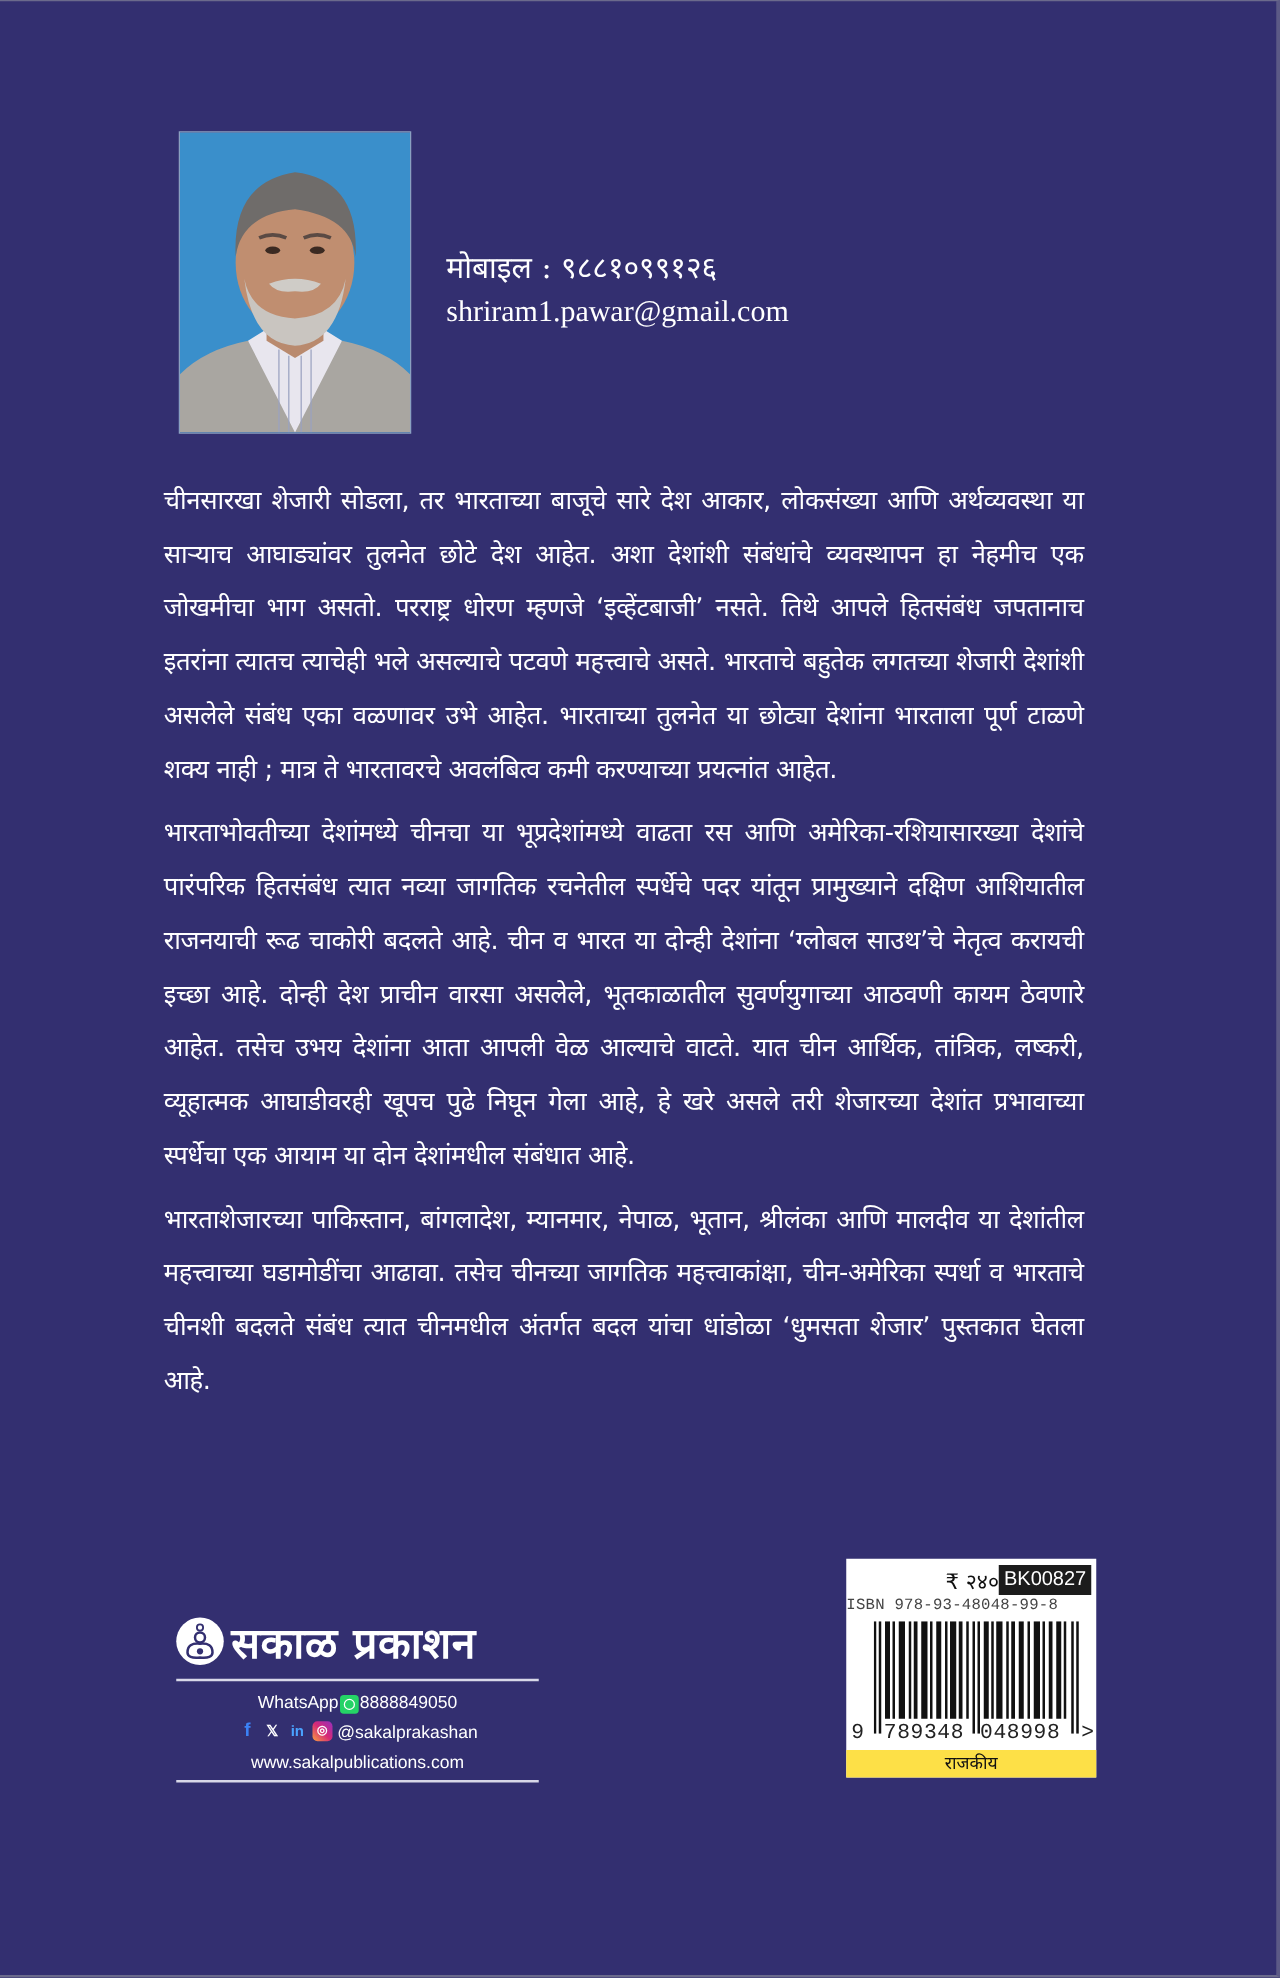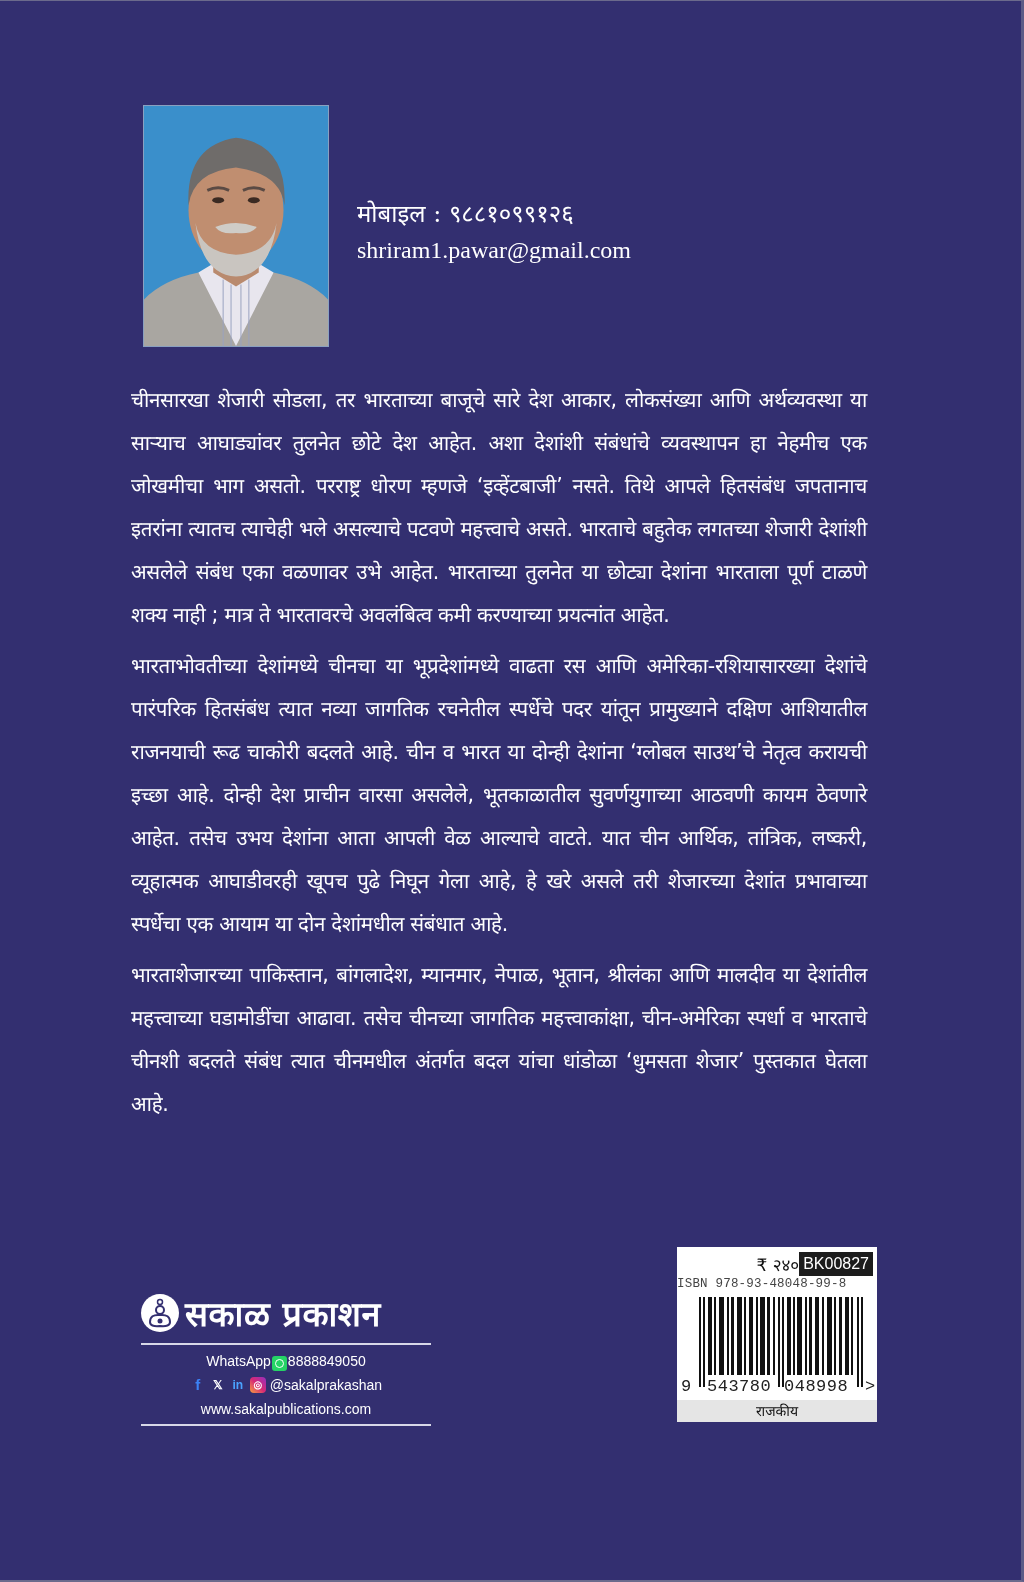--- a/index.html
+++ b/index.html
@@ -70,21 +70,21 @@
     .bc-code { background: #1c1c1c; color: #fff; font-family: Liberation Sans, sans-serif; font-size: 16px; padding: 1px 4px; line-height: 22px; }
     .bc-isbn { font-family: "Liberation Mono", monospace; font-size: 12.5px; color: #444; padding-left: 0; letter-spacing: 0.2px; }
     .bc-bars { position: absolute; left: 22px; top: 50px; width: 170px; height: 90px; }
     .bc-digits { position: absolute; left: 4px; top: 130px; width: 196px; font-family: "Liberation Mono", monospace; font-size: 17px; color: #222; }
     .bc-digits .d1 { position: absolute; left: 0; }
     .bc-digits .d2 { position: absolute; left: 26px; letter-spacing: 0.5px; }
     .bc-digits .d3 { position: absolute; left: 103px; letter-spacing: 0.5px; }
     .bc-digits .d4 { position: absolute; left: 184px; }
     .bc-category {
       position: absolute; left: 0; bottom: 0; width: 200px; height: 22px;
-      background: #e5e5e5; color: #111; text-align: center;
+      background: #fde047; color: #111; text-align: center;
       font-family: "DejaVu Sans", sans-serif; font-size: 14px; line-height: 22px;
     }
   </style>
 </head>
 <body>
 
 <div class="cover">
 
   <div class="photo">
     <svg viewBox="0 0 186 242" preserveAspectRatio="none">
@@ -187,20 +187,20 @@
         <rect x="135" y="0" width="2" height="78"></rect>
           <rect x="140" y="0" width="3" height="78"></rect>
         <rect x="146" y="0" width="4" height="78"></rect>
           <rect x="152" y="0" width="2" height="78"></rect>
         <rect x="158" y="0" width="2" height="90"></rect>
           <rect x="162" y="0" width="2" height="90"></rect>
       </g>
     </svg>
     <div class="bc-digits">
       <span class="d1">9</span>
-      <span class="d2">543780</span>
+      <span class="d2">789348</span>
       <span class="d3">048998</span>
       <span class="d4">&gt;</span>
     </div>
     <div class="bc-category">राजकीय</div>
   </div>
 
 </div>
 
 </body></html>

